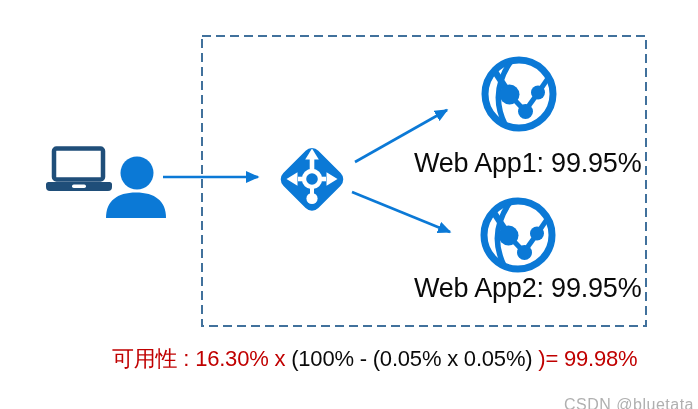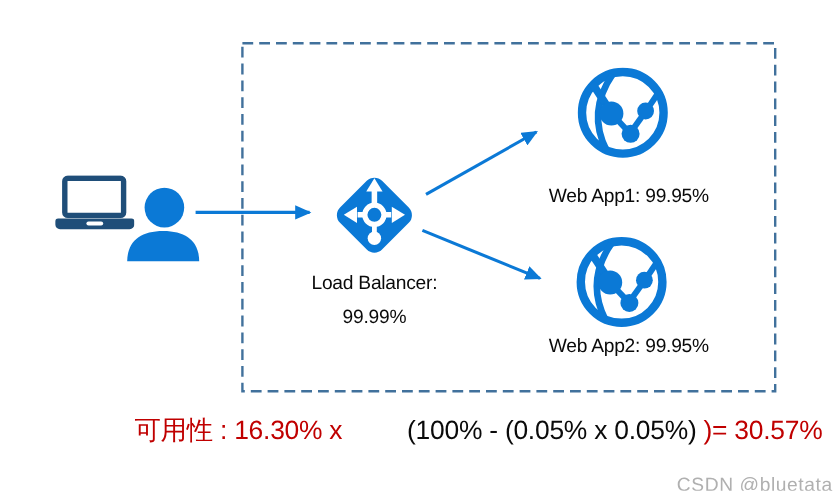--- a/index.html
+++ b/index.html
@@ -26,38 +26,38 @@
   .blue-fill{fill:var(--icon-blue);}
   .blue-stroke{stroke:var(--icon-blue);fill:none;}
   .navy-fill{fill:var(--laptop-navy);}
   .navy-stroke{stroke:var(--laptop-navy);fill:#ffffff;}
   .white-fill{fill:#ffffff;}
   .white-stroke{stroke:#ffffff;fill:none;}
   .dashed-box{stroke:var(--border-blue);fill:none;}
   .label{
     position:absolute;
     color:var(--text-black);
-    font-size:16px;
+    font-size:27px;
     line-height:27px;
     text-align:center;
     letter-spacing:-0.2px;
     white-space:normal;
   }
   .lb-label{width:120px;line-height:28px;}
   .app-label{width:220px;white-space:nowrap;}
   .formula{
     position:absolute;
     left:112px;top:346px;
     font-size:22px;
     line-height:26px;
     white-space:nowrap;
     letter-spacing:-0.2px;
   }
   .formula .red{color:var(--formula-red);}
-  .formula .black{color:var(--text-black);margin-left:48px;}
+  .formula .black{color:var(--text-black);}
   .watermark{
     position:absolute;
     right:4px;top:383px;
     font-size:16px;
     color:var(--watermark-gray);
     letter-spacing:0.5px;
     white-space:nowrap;
     margin-top:13px;
   }
 </style>
@@ -119,25 +119,24 @@
     <path d="M29.5,6 Q8,37 24.5,69.5" class="blue-stroke" stroke-width="5.5"></path>
     <line x1="12.5" y1="13.5" x2="28" y2="37" class="blue-stroke" stroke-width="6.5"></line>
     <line x1="28" y1="38" x2="44" y2="55" class="blue-stroke" stroke-width="5"></line>
     <line x1="44" y1="55" x2="57" y2="37" class="blue-stroke" stroke-width="5"></line>
     <line x1="57" y1="37" x2="66.5" y2="23" class="blue-stroke" stroke-width="5"></line>
     <circle cx="28.5" cy="38.5" r="10" class="blue-fill"></circle>
     <circle cx="44.5" cy="55.5" r="7.5" class="blue-fill"></circle>
     <circle cx="57" cy="36.5" r="7" class="blue-fill"></circle>
   </svg>
 
-  <div class="label lb-label" style="left:252px;top:223px;">Load Balancer: 99.99%</div>
 
   <div class="label app-label" style="left:414px;top:150px;">Web App1: 99.95%</div>
 
   <div class="label app-label" style="left:414px;top:275px;">Web App2: 99.95%</div>
 
   <div class="formula">
-    <span class="red">可用性 : 16.30% x </span><span class="black">(100% - (0.05% x 0.05%) </span><span class="red">)= 30.57%</span>
+    <span class="red">可用性 : 16.30% x </span><span class="black">(100% - (0.05% x 0.05%) </span><span class="red">)= 99.98%</span>
   </div>
 
   <div class="watermark">CSDN @bluetata</div>
 
 </div>
 
 </body></html>

